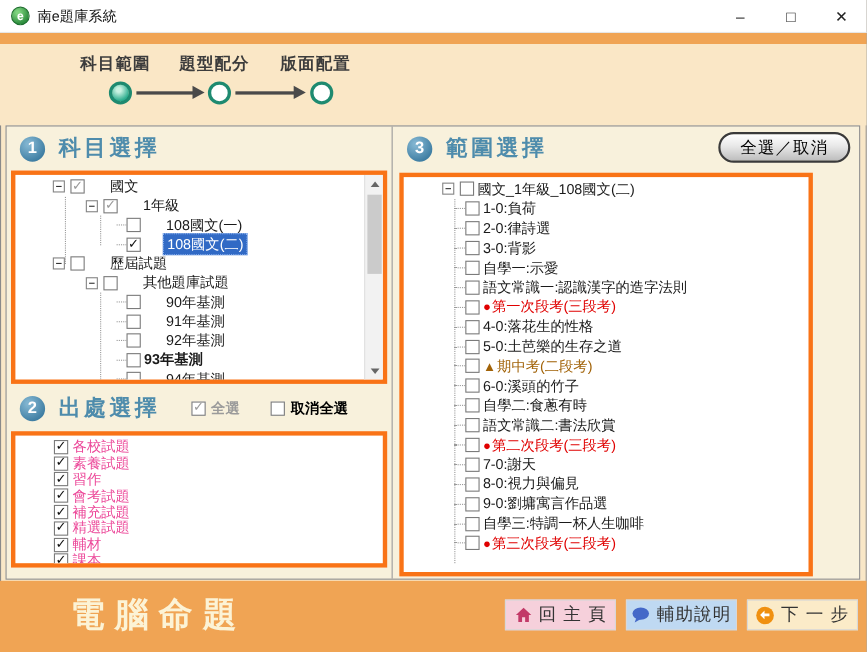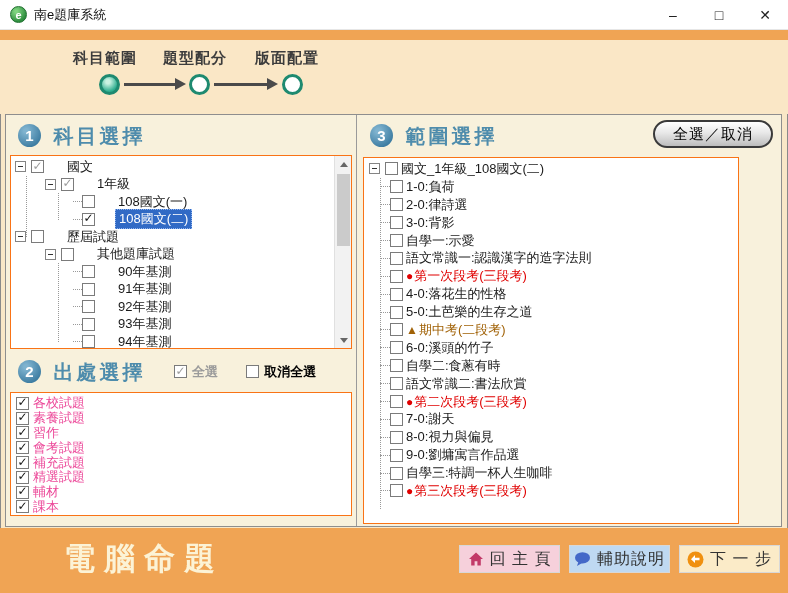--- a/index.html
+++ b/index.html
@@ -35,21 +35,21 @@
           background:#F8F1DC; border:1px solid #8E8E8E; }
   .vdivider { position:absolute; left:350px; top:0; bottom:0; width:1px; background:#9a9a9a; }
   .numcircle { display:inline-flex; width:23px; height:23px; border-radius:50%;
                background:radial-gradient(circle at 35% 30%, #7fb3cf 10%, #3E7DA2 75%);
                color:#fff; font-size:15px; font-weight:bold; align-items:center; justify-content:center;
                vertical-align:middle; }
   .sec-title { display:inline-block; vertical-align:middle; margin-left:8px;
                font-size:20px; font-weight:bold; color:#4E8CAC; letter-spacing:3px; }
   .sec-head { position:absolute; height:26px; line-height:26px; white-space:nowrap; }
   
-  .whitebox { position:absolute; background:#fff; border:1px solid #f97316; overflow:hidden; }
+  .whitebox { position:absolute; background:#fff; border:4px solid #f97316; overflow:hidden;padding-left:30px; }
   #subject-box { left:4px; top:40px; width:342px; height:194px; }
   #source-box  { left:4px; top:277px; width:342px; height:124px; }
   #range-box   { left:357px; top:42px; width:376px; height:367px; }
   
   .trow { display:flex; align-items:center; white-space:nowrap; font-size:13px; color:#1a1a1a; }
   #subject-rows .trow { height:17.5px; }
   #range-rows .trow { height:17.9px; }
   .expander { width:11px; height:11px; border:1px solid #848484; background:#fff; position:relative; flex:0 0 auto; }
   .expander::after { content:""; position:absolute; left:2px; right:2px; top:4px; height:1px; background:#333; }
   .cb { width:13px; height:13px; border:1px solid #7b7b7b; background:#fff; position:relative; flex:0 0 auto;
@@ -177,21 +177,21 @@
             <span class="tlabel" style="margin-left: 20px;">91年基測</span>
           </div>
           <div class="trow">
             <span class="stub" style="margin-left: 62px; width: 9px;"></span>
             <span class="cb "></span>
             <span class="tlabel" style="margin-left: 20px;">92年基測</span>
           </div>
           <div class="trow">
             <span class="stub" style="margin-left: 62px; width: 9px;"></span>
             <span class="cb "></span>
-            <span class="tlabel" style="margin-left: 20px;">93年基測</span>
+            <span class="tlabel" style=" font-weight: bold;">93年基測</span>
           </div>
           <div class="trow">
             <span class="stub" style="margin-left: 62px; width: 9px;"></span>
             <span class="cb "></span>
             <span class="tlabel" style="margin-left: 20px;">94年基測</span>
           </div>
         </div>
       <div class="scroll">
         <div class="arr up">
             <div class="tri-up"></div>

